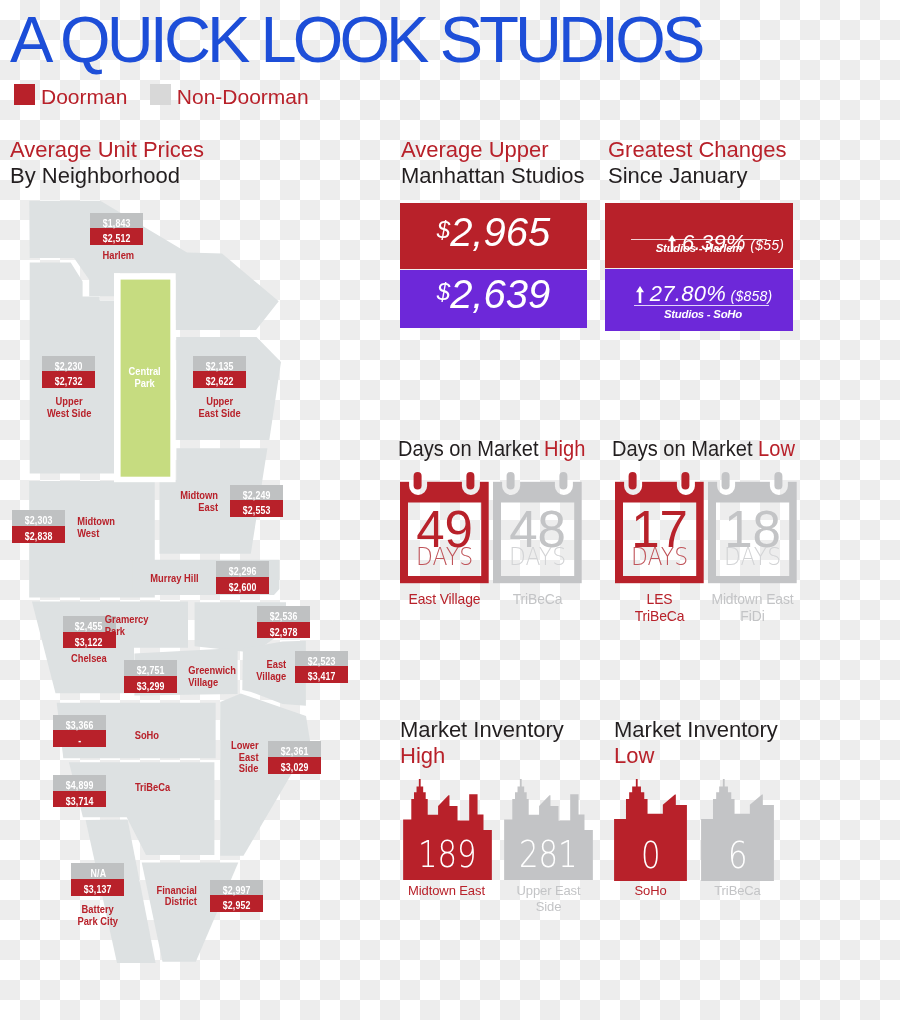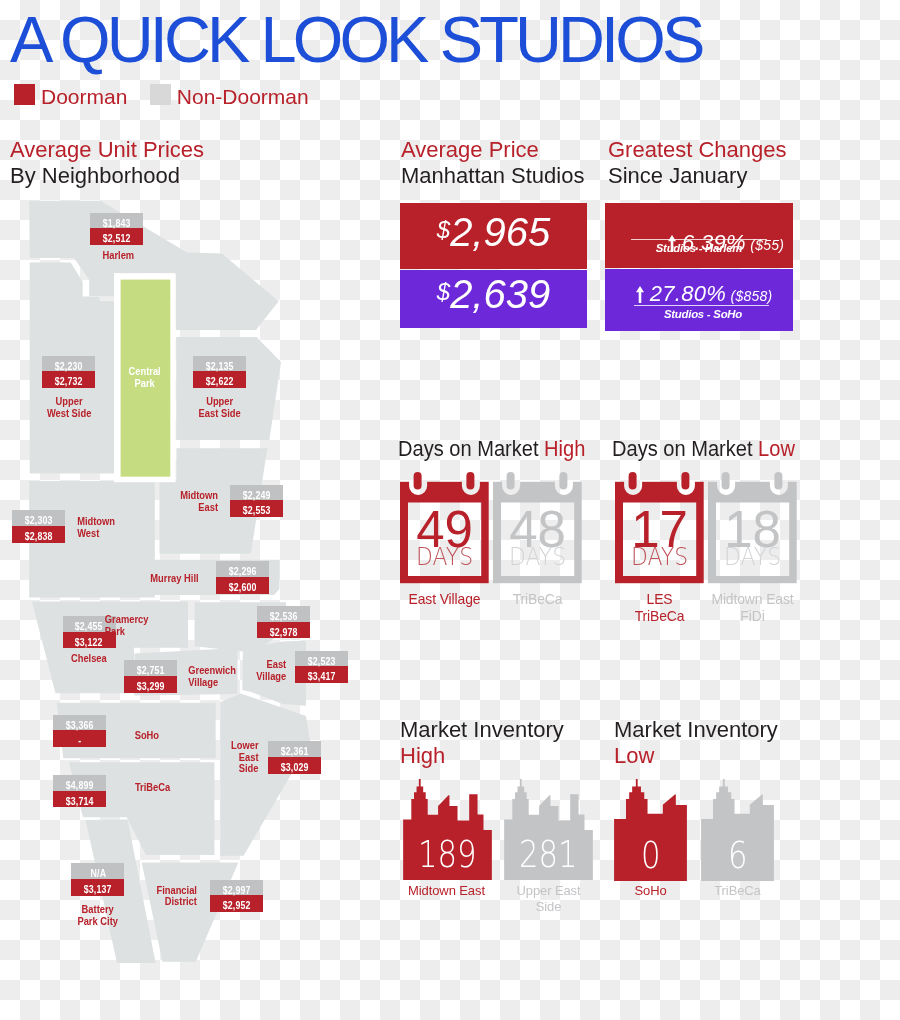--- a/index.html
+++ b/index.html
@@ -180,21 +180,21 @@
   <div class="nb-tag" style="left:209.9px;top:879.6px">
     <div class="nb-nd"><span>$2,997</span></div>
     <div class="nb-d"><span>$2,952</span></div>
   </div>
   <div class="nb-lab" style="left:41.30000000000001px;top:884.6999999999999px;width:160px;text-align:right"><span class="nb-lab-i">Financial
 District</span></div>
 
   <div class="nb-lab" style="left:64.3px;top:366.3px;width:160px;text-align:center;color:#ffffff"><span class="nb-lab-i">Central
 Park</span></div>
 
-  <div class="abs sec-h red" style="left:401px;top:137px">Average Price</div>
+  <div class="abs sec-h red" style="left:401px;top:137px">Average Upper</div>
   <div class="abs sec-h dark" style="left:401px;top:163px">Manhattan Studios</div>
   <div class="abs panel panel-red" style="left:400px;top:203px;width:187px;height:66px">
     <div class="big-amt" style="left:0;top:7px;width:187px;text-align:center"><span class="cur">$</span><span>2,965</span></div>
   </div>
   <div class="abs panel panel-gray" style="left:400px;top:270px;width:187px;height:58px">
     <div class="big-amt" style="left:0;top:2px;width:187px;text-align:center"><span class="cur">$</span><span>2,639</span></div>
   </div>
 
   <div class="abs sec-h red" style="left:608px;top:137px">Greatest Changes</div>
   <div class="abs sec-h dark" style="left:608px;top:163px">Since January</div>

